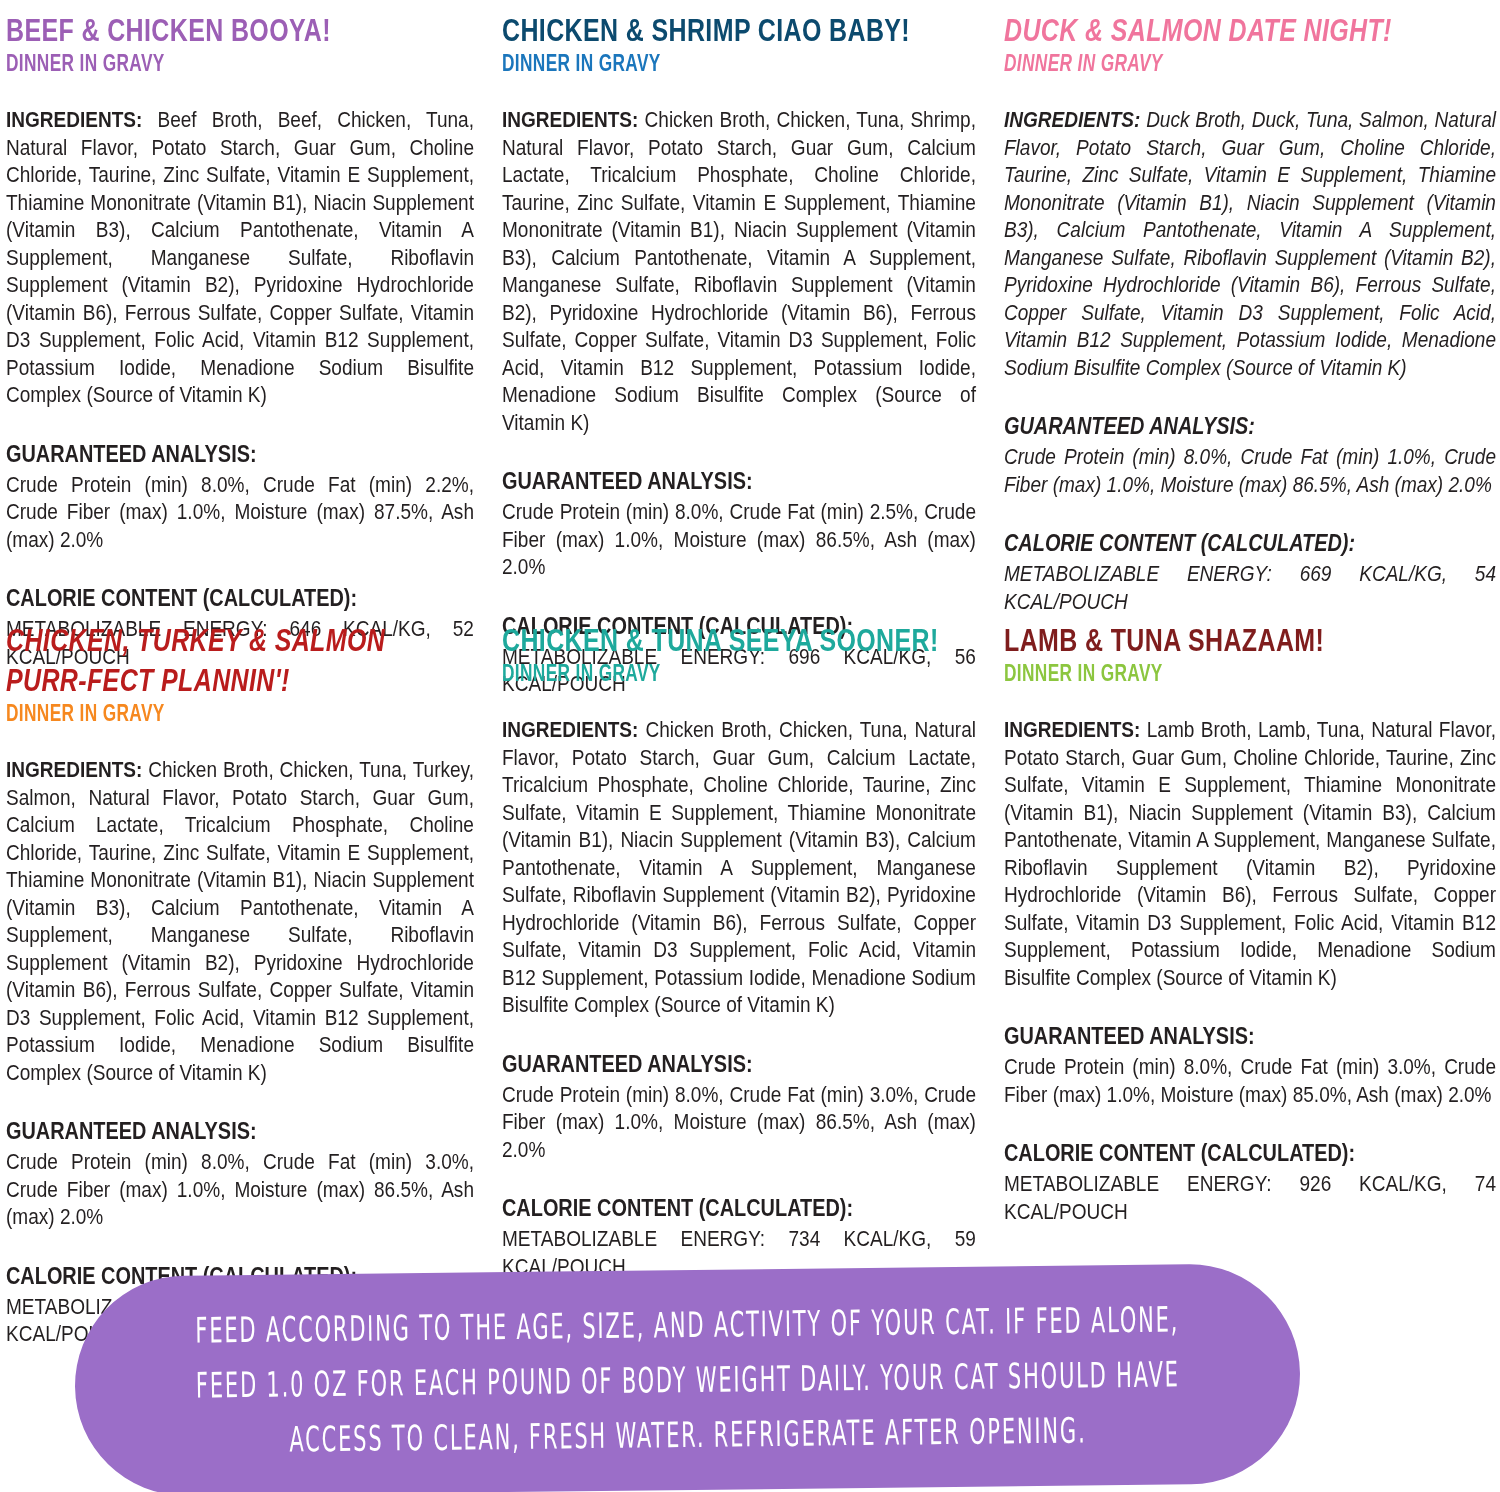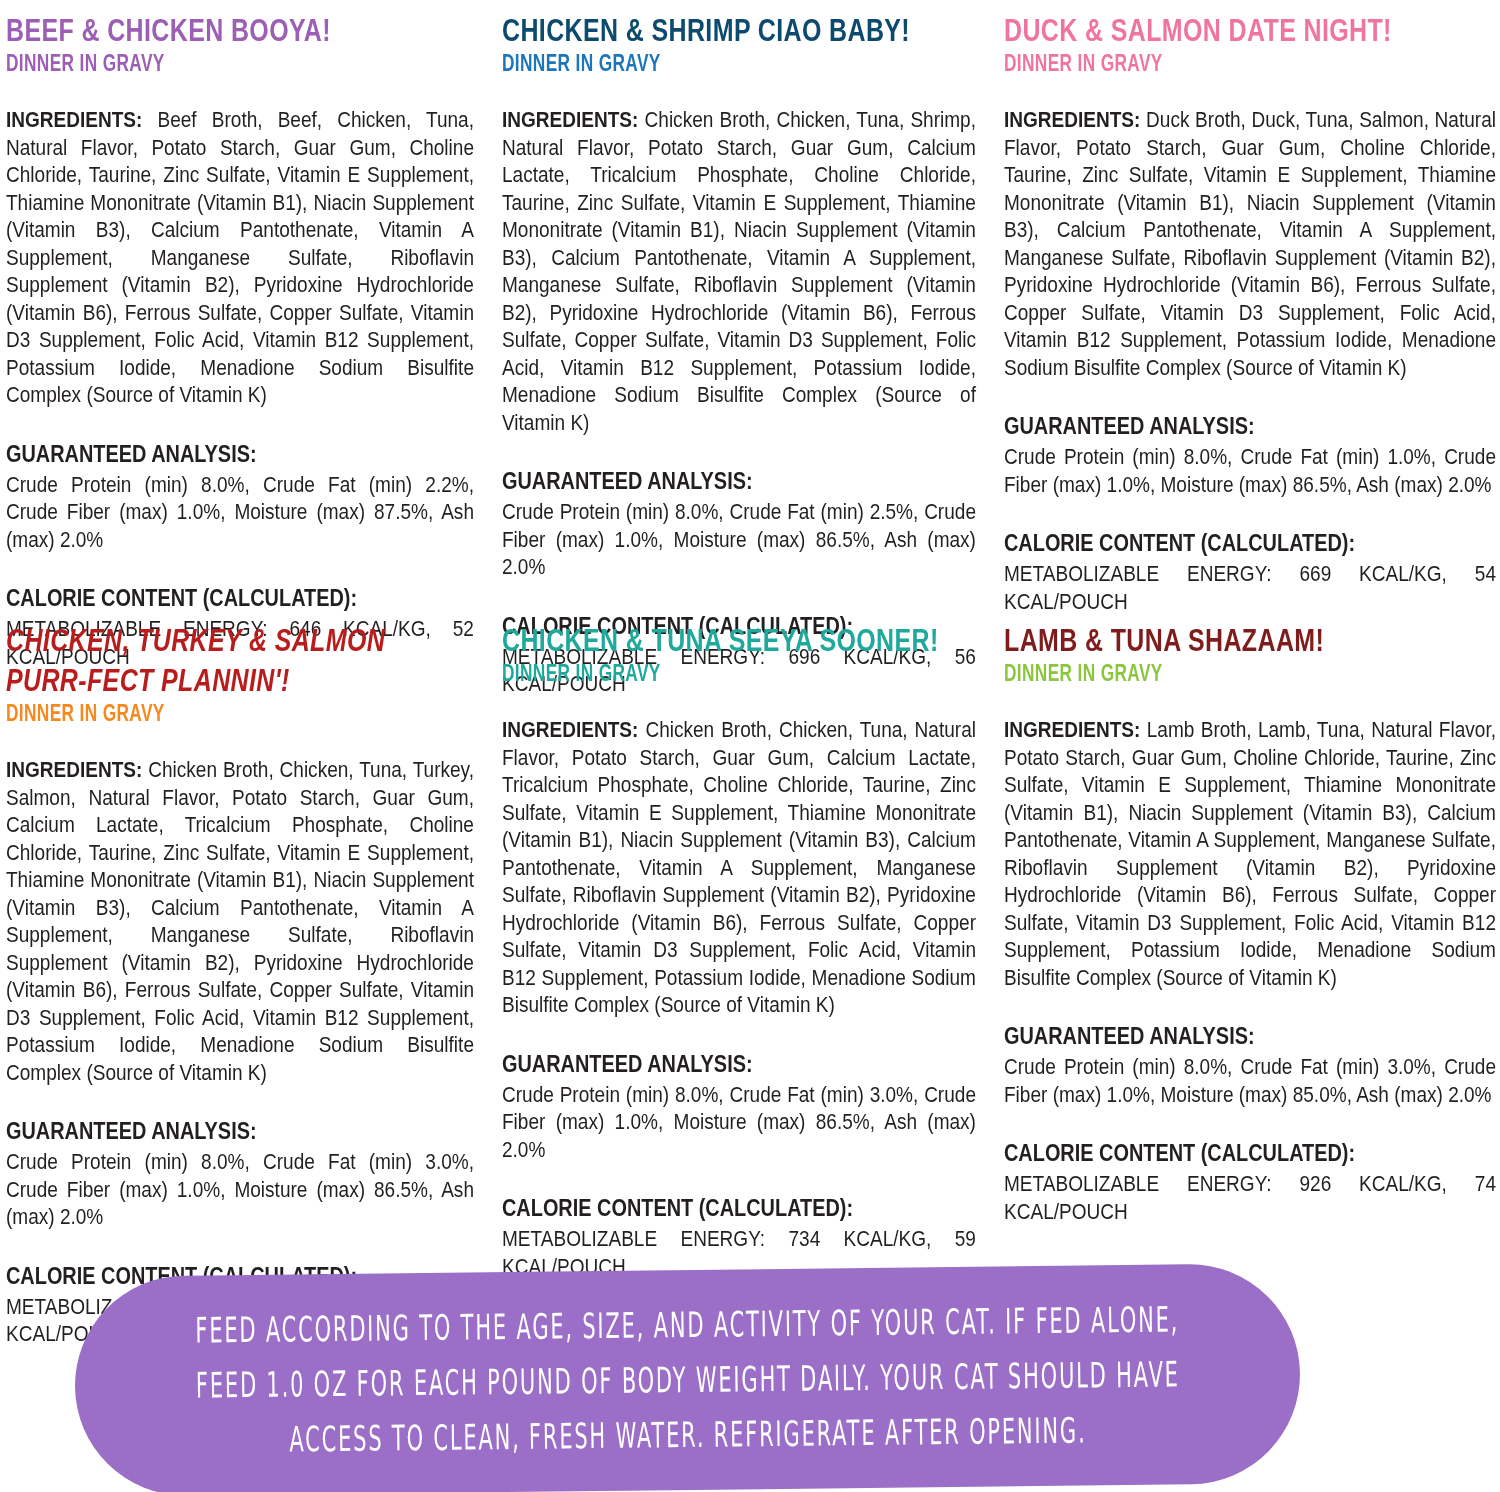--- a/index.html
+++ b/index.html
@@ -9,21 +9,21 @@
     height: 1492px;
     background: #ffffff;
     overflow: hidden;
     font-family: "Liberation Sans", sans-serif;
     color: #231f20;
     margin-top: 8px;
   }
   .panel { position: absolute; }
   .p0 { left: 6px;    top: 2px;   width: 468px; }
   .p1 { left: 502px;  top: 2px;   width: 474px; }
-  .p2 { left: 1004px; top: 2px;   width: 492px; }
+  .p2 { left: 1004px; top: 2px;   width: 492px; font-style: italic; }
   .p3 { left: 6px;    top: 612px; width: 468px; }
   .p4 { left: 502px;  top: 612px; width: 474px; }
   .p5 { left: 1004px; top: 612px; width: 492px; }
 
   .t-line {
     font-size: 32px;
     font-weight: bold;
     line-height: 40px;
     white-space: nowrap;
     letter-spacing: 0.5px;

